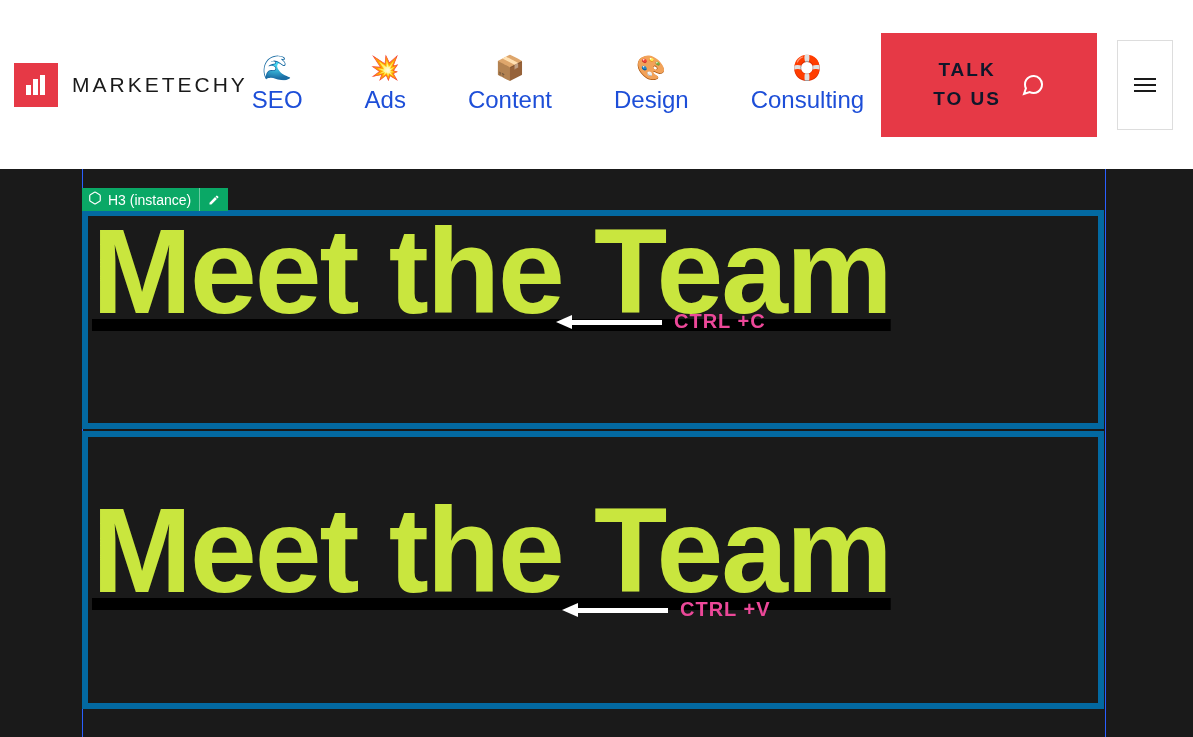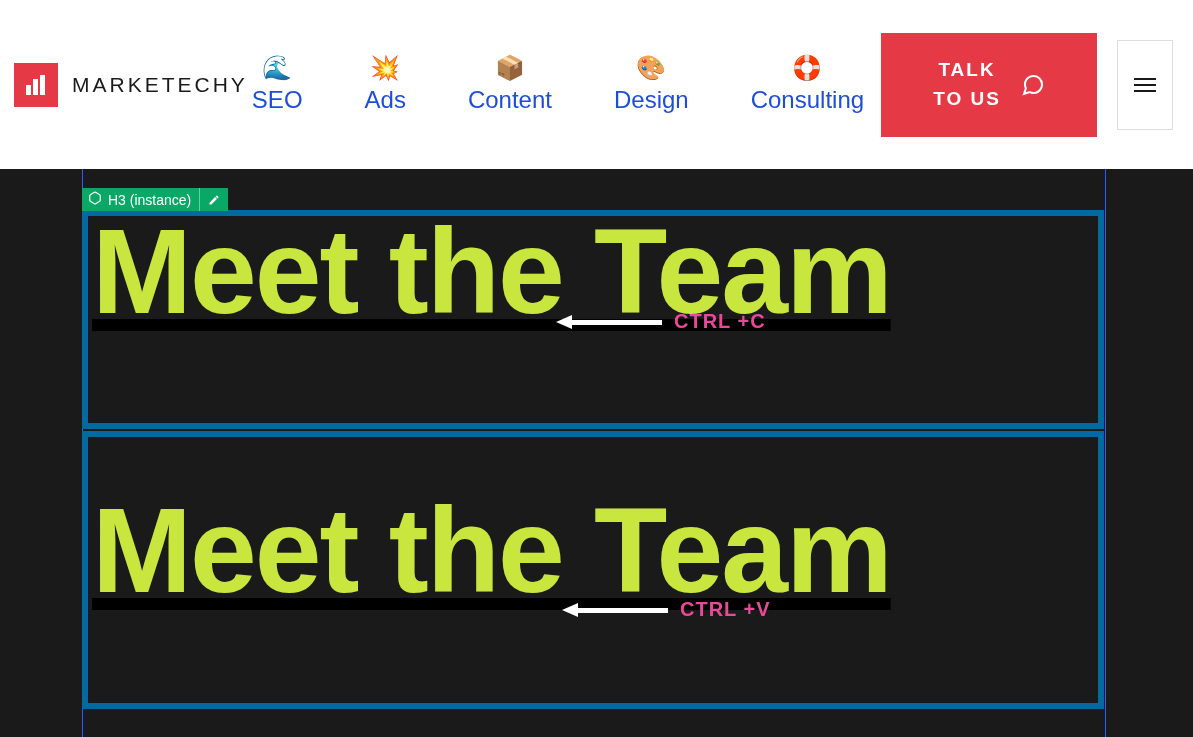--- a/index.html
+++ b/index.html
@@ -71,21 +71,21 @@
     }
     
     .nav-label {
       font-size: 24px;
       color: #1d4ed8;
       font-weight: 400;
     }
     
     .cta-button {
       background: #e63946;
-      color: #ffffff;
+      color: #0f172a;
       height: 104px;
       width: 216px;
       margin-left: auto;
       margin-right: 20px;
       display: flex;
       align-items: center;
       justify-content: center;
       gap: 20px;
       cursor: pointer;
       font-weight: 700;

